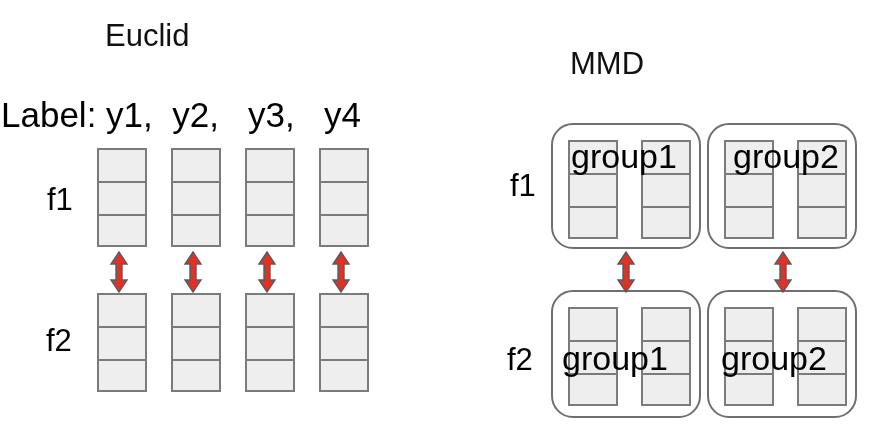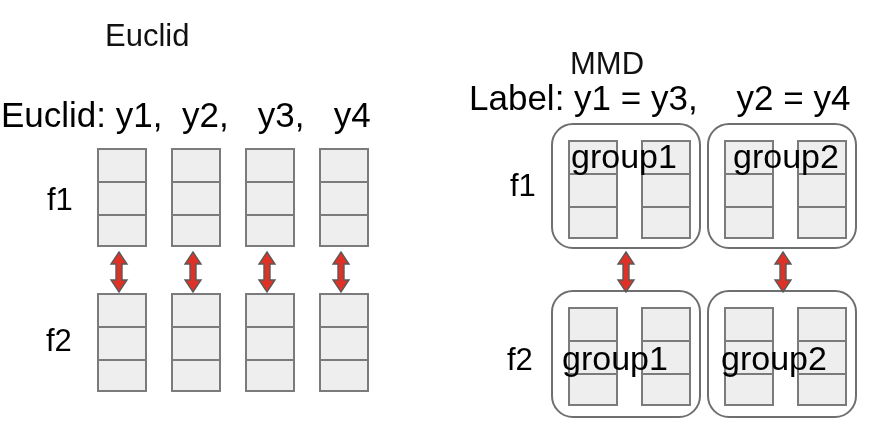--- a/index.html
+++ b/index.html
@@ -134,21 +134,21 @@
   #gt-f2-g1 { left: 562px; top: 341px; }
   #gt-f2-g2 { left: 721px; top: 341px; }
 </style>
 </head>
 <body>
 
 <div class="stage">
 
   <div class="panel-title" id="euclid-title">Euclid</div>
 
-  <div class="label-line" id="euclid-label">Euclid: y1,  y2,   y3,   y4</div>
+  <div class="label-line" id="euclid-label">Label: y1,  y2,   y3,   y4</div>
 
   <div class="feat-label" id="euclid-f1">f1</div>
   <div class="feat-label" id="euclid-f2">f2</div>
 
   <div class="col euclid-col" id="ec1-f1">
     <div class="cell"></div>
     <div class="cell"></div>
     <div class="cell"></div>
   </div>
   <div class="col euclid-col" id="ec2-f1">
@@ -196,21 +196,20 @@
   </svg>
   <svg class="arrow" id="ea3" viewBox="0 0 22 42">
     <polygon points="11,1 19,13 14,13 14,29 19,29 11,41 3,29 8,29 8,13 3,13" fill="#e03127" stroke="#5a5a5a" stroke-width="1.4"></polygon>
   </svg>
   <svg class="arrow" id="ea4" viewBox="0 0 22 42">
     <polygon points="11,1 19,13 14,13 14,29 19,29 11,41 3,29 8,29 8,13 3,13" fill="#e03127" stroke="#5a5a5a" stroke-width="1.4"></polygon>
   </svg>
 
   <div class="panel-title" id="mmd-title">MMD</div>
 
-  <div class="label-line" id="mmd-label">Label: y1 = y3,    y2 = y4</div>
 
   <div class="feat-label" id="mmd-f1">f1</div>
   <div class="feat-label" id="mmd-f2">f2</div>
 
   <div class="group-box" id="mg-f1-g1"></div>
   <div class="group-box" id="mg-f1-g2"></div>
   <div class="group-box" id="mg-f2-g1"></div>
   <div class="group-box" id="mg-f2-g2"></div>
 
   <div class="col mmd-col" id="mc1-f1">

